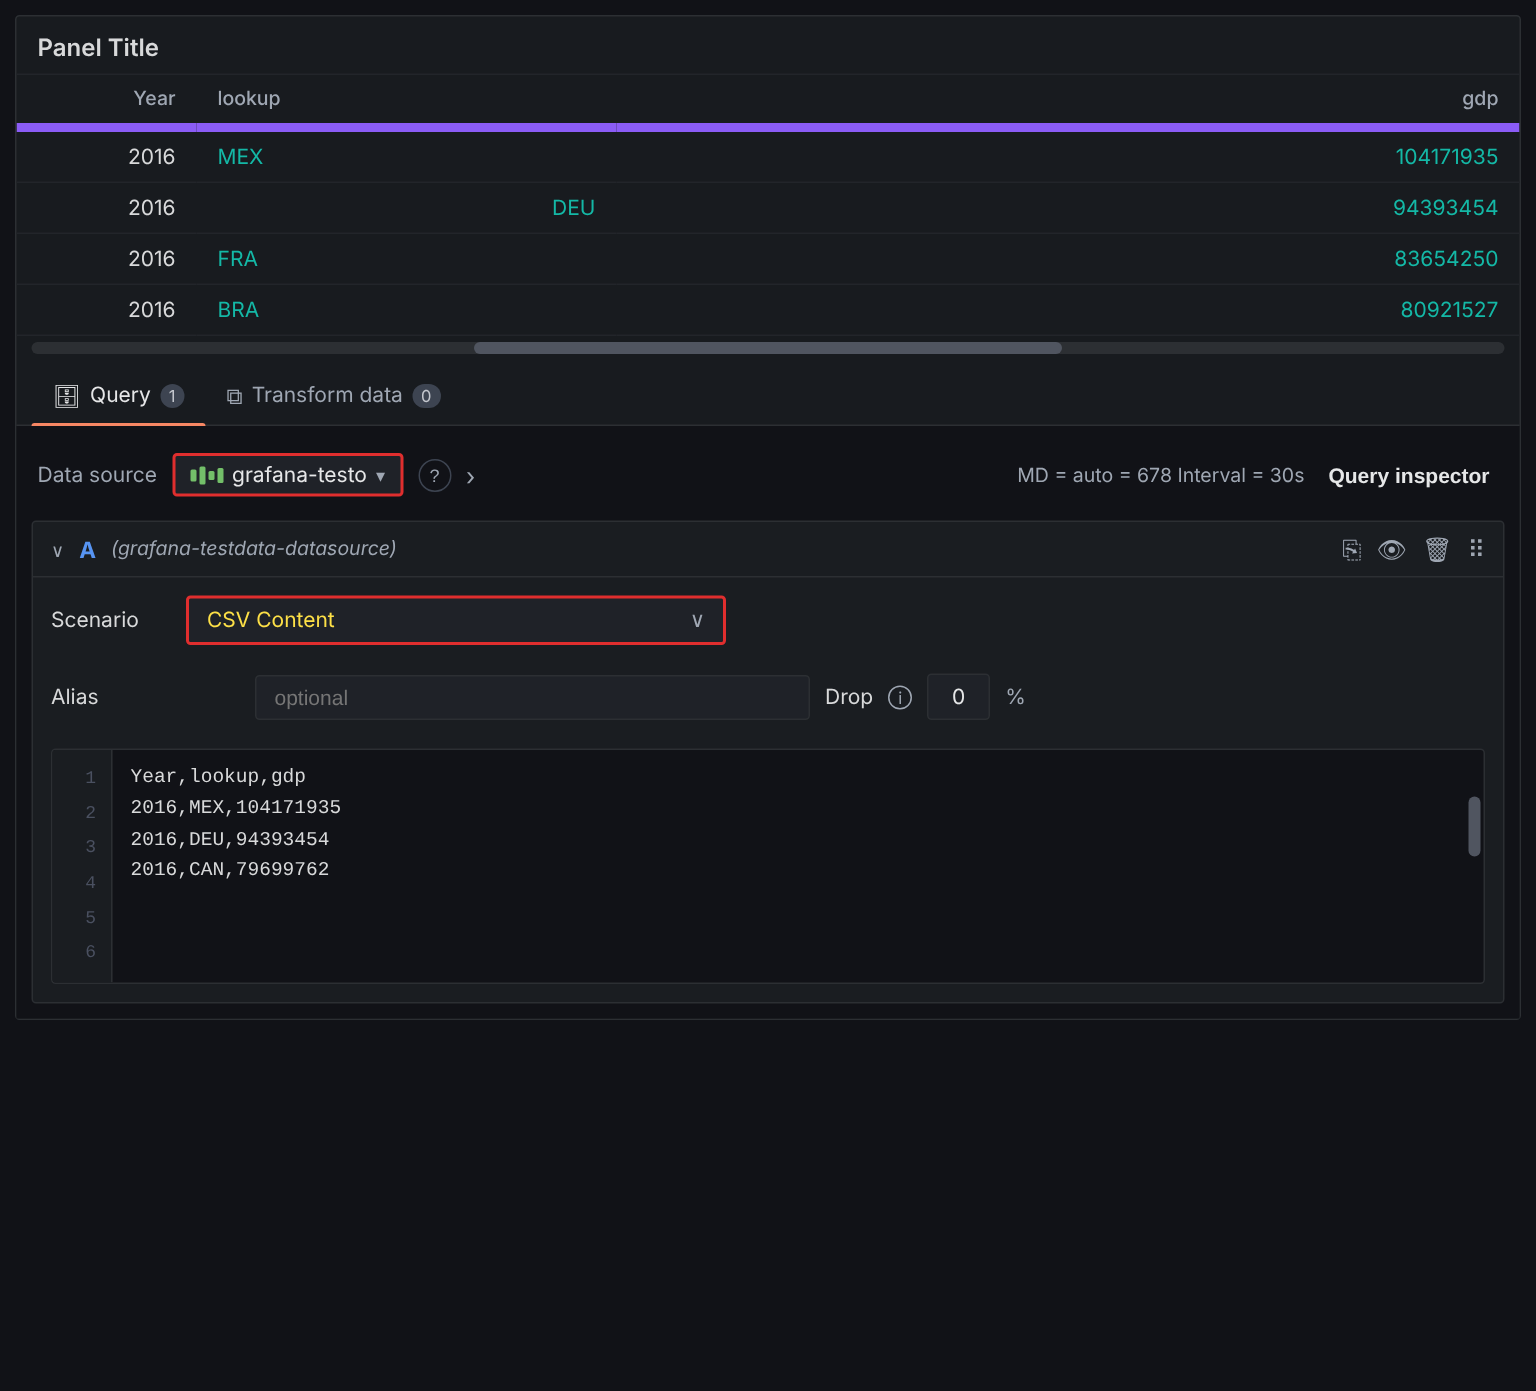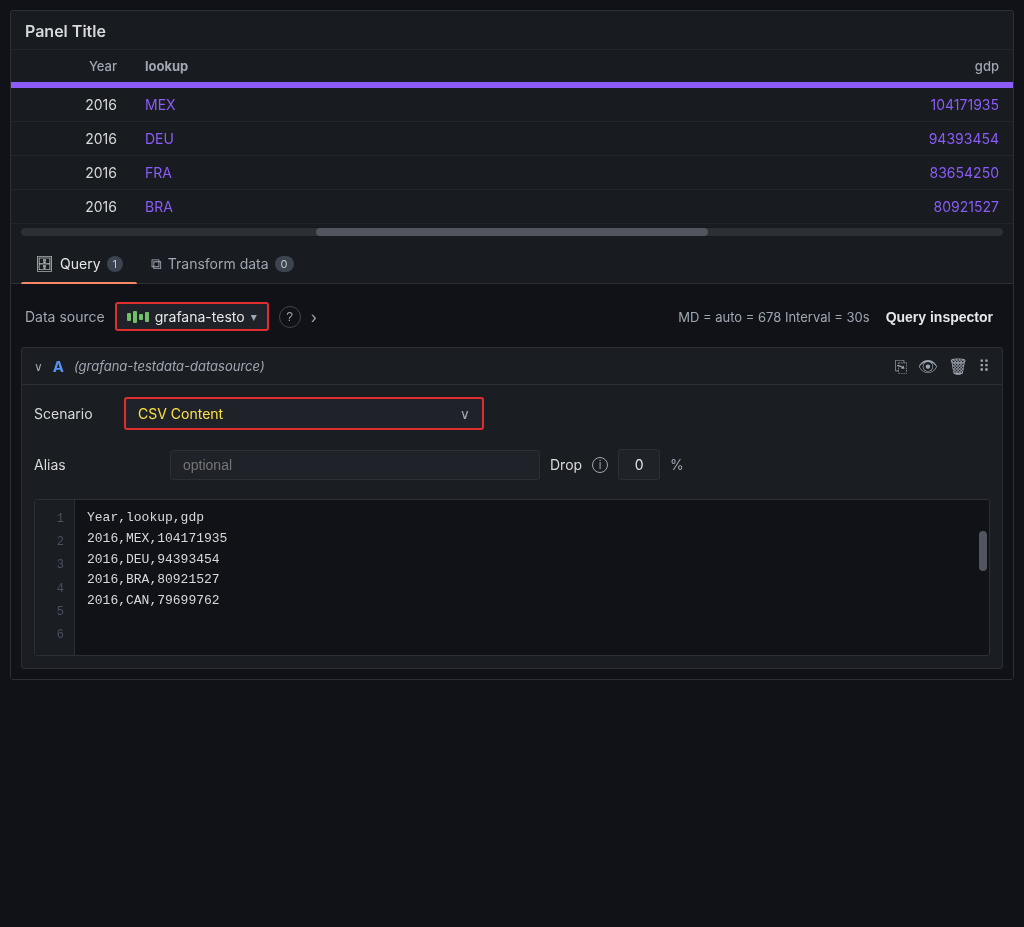--- a/index.html
+++ b/index.html
@@ -34,26 +34,26 @@
     }
     .data-table th {
       text-align: right;
       padding: 8px 14px;
       color: #9fa7b3;
       font-weight: 500;
       font-size: 13px;
       border-bottom: 6px solid #8b5cf6;
     }
     .data-table th:first-child { text-align: right; width: 120px; }
-    .data-table th:nth-child(2) { text-align: left; width: 280px; font-weight: bold; }
+    .data-table th:nth-child(2) { text-align: left; width: 280px; }
     .data-table th:nth-child(3) { }
     .data-table td {
       padding: 8px 14px;
       border-bottom: 1px solid #22252a;
-      color: #8b5cf6;
+      color: #14b8a6;
     }
     .data-table td:first-child { text-align: right; color: #d8d9da; }
     .data-table td:nth-child(2) { text-align: left; }
     .data-table td:nth-child(3) { text-align: right; }
     .table-scroll-area {
       overflow-x: auto;
     }
     .scroll-bar-track {
       height: 8px;
       background: #2c2f33;
@@ -361,21 +361,21 @@
         </tr>
       </thead>
       <tbody id="table-body">
           <tr>
             <td>2016</td>
             <td style="text-align: left;">MEX</td>
             <td>104171935</td>
           </tr>
           <tr>
             <td>2016</td>
-            <td style="text-align: left;">DEU</td>
+            <td style="text-align: right;">DEU</td>
             <td>94393454</td>
           </tr>
           <tr>
             <td>2016</td>
             <td style="text-align: left;">FRA</td>
             <td>83654250</td>
           </tr>
           <tr>
             <td>2016</td>
             <td style="text-align: left;">BRA</td>
@@ -460,21 +460,20 @@
               <div class="line-number">2</div>
               <div class="line-number">3</div>
               <div class="line-number">4</div>
               <div class="line-number">5</div>
               <div class="line-number">6</div>
             </div>
           <div class="csv-content" id="csv-content-col">
               <div class="csv-line">Year,lookup,gdp</div>
               <div class="csv-line">2016,MEX,104171935</div>
               <div class="csv-line">2016,DEU,94393454</div>
-              <div class="csv-line">2016,BRA,80921527</div>
               <div class="csv-line">2016,CAN,79699762</div>
             </div>
           <div class="scrollbar-vert"></div>
         </div>
 
       </div>
     </div>
 
   </div>
 </div>

